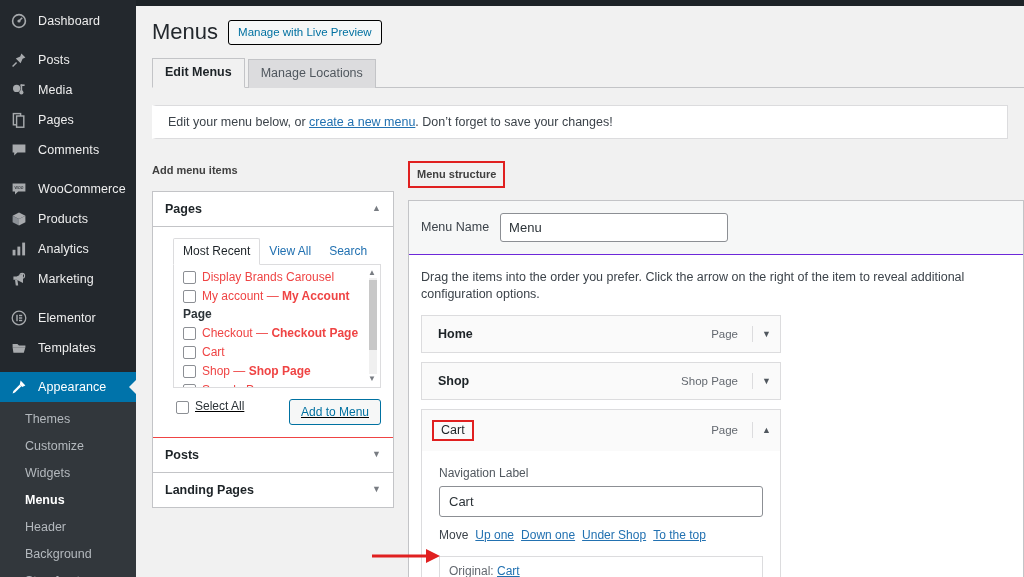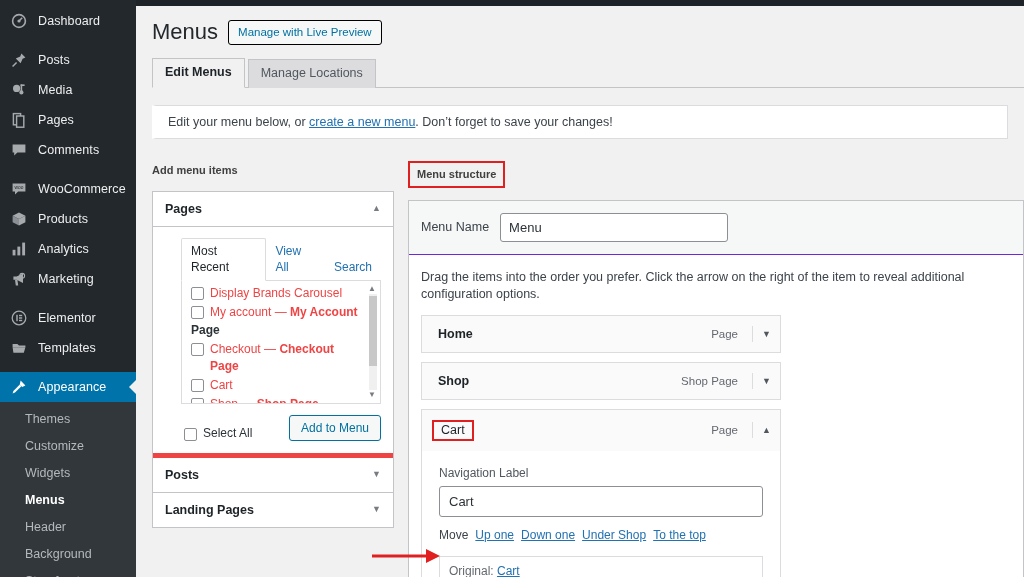--- a/index.html
+++ b/index.html
@@ -88,21 +88,21 @@
 
   
   .accordion { background: #fff; border: 1px solid #c3c4c7; }
   .acc-head {
     display: flex; align-items: center; justify-content: space-between;
     padding: 10px 12px; font-size: 12.5px; font-weight: bold; color: #1d2327;
     border-bottom: 1px solid #c3c4c7; cursor: pointer; background: #fff;
   }
   .acc-head.last { border-bottom: none; }
   .caret { color: #787c82; font-size: 9px; line-height: 9px; }
-  .acc-body { padding: 11px 12px 12px 28px; border-bottom: 5px solid #ef4444; }
+  .acc-body { padding: 11px 12px 12px 20px; border-bottom: 1px solid #ef4444; }
 
   .tabs-row { display: flex; align-items: flex-end; border-bottom: 1px solid #dcdcde; font-size: 12px; gap: 0; }
   .ltab { padding: 4px 9px 5px 9px; color: #2271b1; cursor: pointer; line-height: 16px; }
   .ltab.active {
     background: #fff; color: #1d2327;
     border: 1px solid #dcdcde; border-bottom: 1px solid #fff;
     margin-bottom: -1px; border-radius: 2px 2px 0 0;
   }
 
   .list-box {
@@ -119,21 +119,21 @@
   .li-label strong { font-weight: bold; }
   .li-plain { font-size: 12px; font-weight: bold; color: #2c3338; padding: 0 0 1px 3px; line-height: 17px; }
 
   .vbar { position: absolute; right: 2px; top: 3px; bottom: 3px; width: 11px; }
   .vbar .track { position: absolute; top: 10px; bottom: 10px; left: 2px; width: 8px; background: #f0f0f0; }
   .vbar .thumb { position: absolute; top: 12px; left: 2px; width: 8px; height: 70px; background: #c8c8c8; }
   .vbar .ar { position: absolute; left: 1px; color: #787c82; font-size: 8px; line-height: 8px; }
   .vbar .ar.up { top: 1px; }
   .vbar .ar.dn { bottom: 1px; }
 
-  .select-row { display: flex; align-items: flex-end; justify-content: space-between; margin-top: 11px; }
+  .select-row { display: flex; align-items: flex-start; justify-content: space-between; margin-top: 11px; text-decoration: underline; }
   .select-all { display: flex; align-items: center; font-size: 12px; color: #2c3338; cursor: pointer; }
   .btn-secondary {
     font-size: 12px; color: #0071a1; background: #f6f7f7;
     border: 1px solid #0071a1; border-radius: 3px; padding: 4px 11px; cursor: pointer; line-height: 16px;
   }
 
   
   .ms-panel { background: #fff; border: 1px solid #c3c4c7; }
   .ms-namerow { background: #f6f7f7; border-bottom: 1px solid #6d28d9; padding: 12px; display: flex; align-items: center; gap: 11px; }
   .ms-namerow label { font-size: 12.5px; color: #3c434a; }

